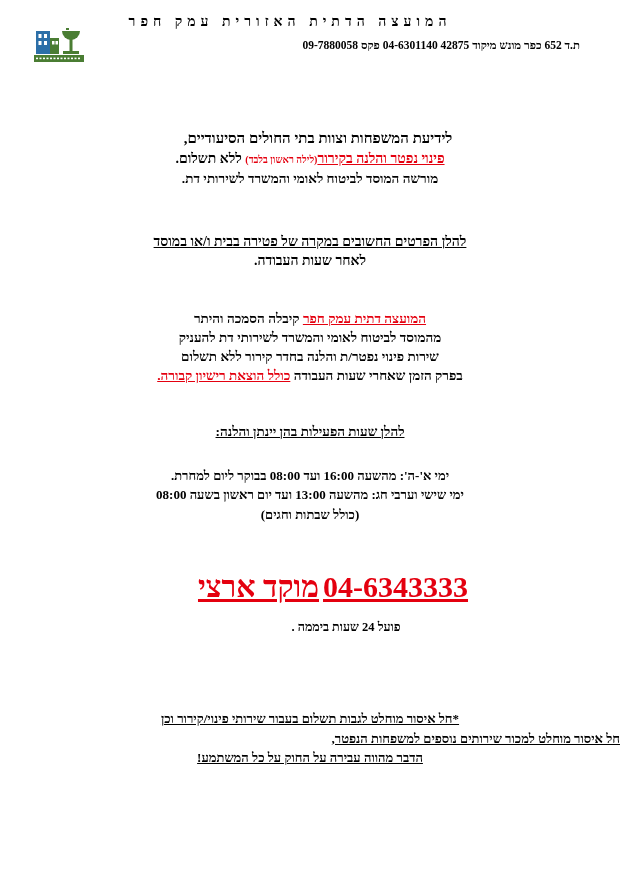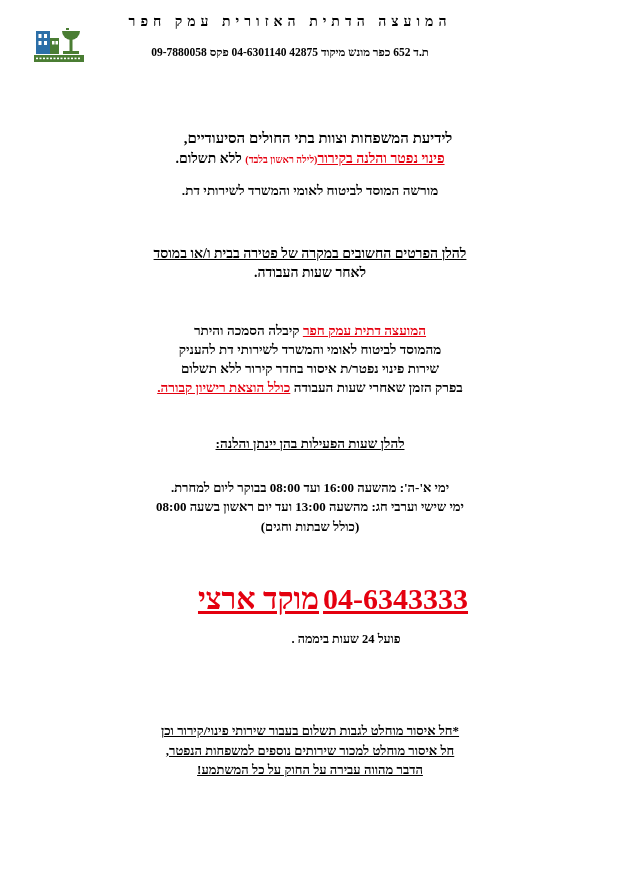--- a/index.html
+++ b/index.html
@@ -31,26 +31,25 @@
   .header-title {
     text-align: center;
     font-family: "Liberation Serif", serif;
     font-weight: bold;
     font-size: 14px;
     letter-spacing: 5px;
     color: #000;
     padding-right: 40px;
   }
   .header-sub {
-    text-align: center;
     font-family: "Liberation Serif", serif;
     font-weight: bold;
     font-size: 11.5px;
     color: #000;
-    margin-top: 16px;
+    margin-top: 9px;
     padding-right: 40px;
     direction: rtl;
   }
   .logo {
     position: absolute;
     top: 22px;
     left: 28px;
     width: 62px;
     height: 48px;
   }
@@ -64,21 +63,21 @@
     font-family: "Liberation Serif", serif;
     color: #000;
   }
   .red { color: #e4000f; }
   .u { text-decoration: underline; }
   .small { font-size: 10px; }
 
   #b1 { margin-top: 38px; }
   #b1 .l1 { font-size: 15px; font-weight: bold; margin-left: 16px; }
   #b1 .l2 { font-size: 14px; font-weight: bold; margin-top: 4px; }
-  #b1 .l3 { font-size: 13.5px; font-weight: bold; margin-top: 16px; }
+  #b1 .l3 { font-size: 13.5px; font-weight: bold; margin-top: 4px; }
 
   #b2 { margin-top: 47px; }
   #b2 .l1 { font-size: 14px; font-weight: bold; text-decoration: underline; }
   #b2 .l2 { font-size: 14px; font-weight: bold; margin-top: 3px; }
 
   #b3 { margin-top: 40px; }
   #b3 div { font-size: 13.5px; font-weight: bold; line-height: 1.42; }
 
   #b4 { margin-top: 38px; }
   #b4 .l1 { font-size: 13.5px; font-weight: bold; text-decoration: underline; }
@@ -94,21 +93,21 @@
     text-decoration: underline;
     letter-spacing: 0px;
     direction: ltr;
     display: inline-block;
   }
   #b6 .note { font-size: 12.5px; font-weight: bold; margin-top: 16px; padding-left: 26px; }
 
   #b7 { margin-top: 74px; }
   #b7 div { font-size: 13px; font-weight: bold; line-height: 1.5; }
   #b7 .l1 { text-decoration: underline; }
-  #b7 .l2 { text-decoration: underline; }
+  #b7 .l2 { text-decoration: underline; text-align: right; }
   #b7 .l3 { text-decoration: underline; }
 </style>
 </head>
 <body>
 
 <div class="page">
 
   <div class="header">
     <div class="header-title">המועצה הדתית האזורית עמק חפר</div>
     <div class="header-sub">ת.ד 652 כפר מונש מיקוד 42875 04-6301140 פקס 09-7880058</div>
@@ -161,21 +160,21 @@
   </div>
 
   <div class="block" id="b2">
     <div class="line l1">להלן הפרטים החשובים במקרה של פטירה בבית ו/או במוסד</div>
     <div class="line l2">לאחר שעות העבודה.</div>
   </div>
 
   <div class="block" id="b3">
     <div class="line"><span class="red u">המועצה דתית עמק חפר</span> <span>קיבלה הסמכה והיתר</span></div>
     <div class="line">מהמוסד לביטוח לאומי והמשרד לשירותי דת להעניק</div>
-    <div class="line">שירות פינוי נפטר/ת איסור בחדר קירור ללא תשלום</div>
+    <div class="line">שירות פינוי נפטר/ת והלנה בחדר קירור ללא תשלום</div>
     <div class="line"><span>בפרק הזמן שאחרי שעות העבודה</span> <span class="red u">כולל הוצאת רישיון קבורה.</span></div>
   </div>
 
   <div class="block" id="b4">
     <div class="line l1">להלן שעות הפעילות בהן יינתן והלנה:</div>
   </div>
 
   <div class="block" id="b5">
     <div class="line">ימי א'-ה': מהשעה 16:00 ועד 08:00 בבוקר ליום למחרת.</div>
     <div class="line">ימי שישי וערבי חג: מהשעה 13:00 ועד יום ראשון בשעה 08:00</div>

